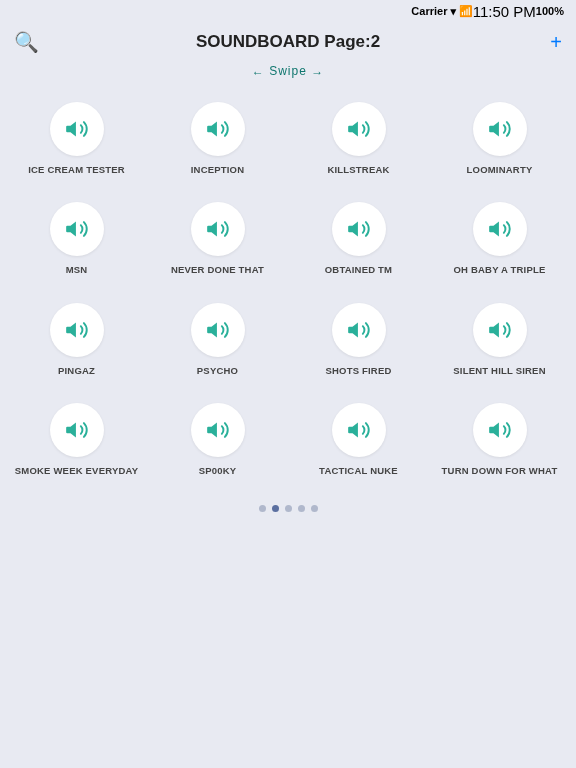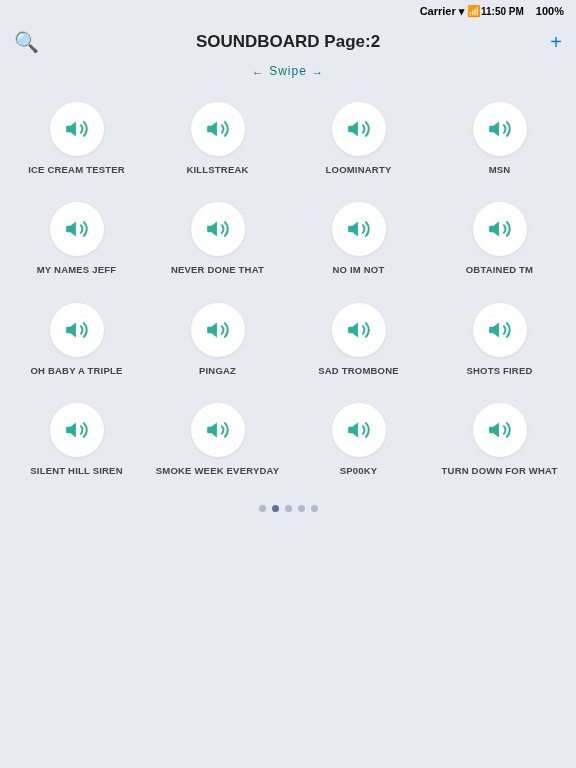--- a/index.html
+++ b/index.html
@@ -13,22 +13,22 @@
     .status-bar {
       display: flex;
       justify-content: flex-end;
       align-items: center;
       padding: 4px 12px;
       height: 22px;
       font-size: 11px;
       font-weight: 600;
     }
     .status-left { font-size: 11px; font-weight: 600; }
-    .status-center { font-size: 10px; font-weight: 700; }
-    .status-right { font-size: 11px; font-weight: 600; margin-left: 12px; }
+    .status-center { font-size: 15px; font-weight: 400; }
+    .status-right { font-size: 11px; font-weight: 600; }
     .header-title {
       font-size: 17px;
       font-weight: 700;
       color: #222;
       position: absolute;
       left: 50%;
       transform: translateX(-50%);
     }
     .header-icon {
       color: #007aff;
@@ -131,20 +131,30 @@
       <span class="sound-label">ICE CREAM TESTER</span>
     </div>
     <div class="sound-item">
       <div class="sound-circle">
         <svg width="26" height="26" viewBox="0 0 24 24" fill="none" xmlns="http://www.w3.org/2000/svg">
     <path d="M11 5L6 9H3a1 1 0 00-1 1v4a1 1 0 001 1h3l5 4V5z" fill="#2ab09a"></path>
     <path d="M15.54 8.46a5 5 0 010 7.07" stroke="#2ab09a" stroke-width="1.8" stroke-linecap="round"></path>
     <path d="M18.36 5.64a9 9 0 010 12.72" stroke="#2ab09a" stroke-width="1.8" stroke-linecap="round"></path>
   </svg>
       </div>
+      <span class="sound-label">INCEPTION</span>
+    </div>
+    <div class="sound-item">
+      <div class="sound-circle">
+        <svg width="26" height="26" viewBox="0 0 24 24" fill="none" xmlns="http://www.w3.org/2000/svg">
+    <path d="M11 5L6 9H3a1 1 0 00-1 1v4a1 1 0 001 1h3l5 4V5z" fill="#2ab09a"></path>
+    <path d="M15.54 8.46a5 5 0 010 7.07" stroke="#2ab09a" stroke-width="1.8" stroke-linecap="round"></path>
+    <path d="M18.36 5.64a9 9 0 010 12.72" stroke="#2ab09a" stroke-width="1.8" stroke-linecap="round"></path>
+  </svg>
+      </div>
       <span class="sound-label">KILLSTREAK</span>
     </div>
     <div class="sound-item">
       <div class="sound-circle">
         <svg width="26" height="26" viewBox="0 0 24 24" fill="none" xmlns="http://www.w3.org/2000/svg">
     <path d="M11 5L6 9H3a1 1 0 00-1 1v4a1 1 0 001 1h3l5 4V5z" fill="#2ab09a"></path>
     <path d="M15.54 8.46a5 5 0 010 7.07" stroke="#2ab09a" stroke-width="1.8" stroke-linecap="round"></path>
     <path d="M18.36 5.64a9 9 0 010 12.72" stroke="#2ab09a" stroke-width="1.8" stroke-linecap="round"></path>
   </svg>
       </div>
@@ -161,50 +171,30 @@
       <span class="sound-label">MSN</span>
     </div>
     <div class="sound-item">
       <div class="sound-circle">
         <svg width="26" height="26" viewBox="0 0 24 24" fill="none" xmlns="http://www.w3.org/2000/svg">
     <path d="M11 5L6 9H3a1 1 0 00-1 1v4a1 1 0 001 1h3l5 4V5z" fill="#2ab09a"></path>
     <path d="M15.54 8.46a5 5 0 010 7.07" stroke="#2ab09a" stroke-width="1.8" stroke-linecap="round"></path>
     <path d="M18.36 5.64a9 9 0 010 12.72" stroke="#2ab09a" stroke-width="1.8" stroke-linecap="round"></path>
   </svg>
       </div>
-      <span class="sound-label">MY NAMES JEFF</span>
-    </div>
-    <div class="sound-item">
-      <div class="sound-circle">
-        <svg width="26" height="26" viewBox="0 0 24 24" fill="none" xmlns="http://www.w3.org/2000/svg">
-    <path d="M11 5L6 9H3a1 1 0 00-1 1v4a1 1 0 001 1h3l5 4V5z" fill="#2ab09a"></path>
-    <path d="M15.54 8.46a5 5 0 010 7.07" stroke="#2ab09a" stroke-width="1.8" stroke-linecap="round"></path>
-    <path d="M18.36 5.64a9 9 0 010 12.72" stroke="#2ab09a" stroke-width="1.8" stroke-linecap="round"></path>
-  </svg>
-      </div>
       <span class="sound-label">NEVER DONE THAT</span>
     </div>
     <div class="sound-item">
       <div class="sound-circle">
         <svg width="26" height="26" viewBox="0 0 24 24" fill="none" xmlns="http://www.w3.org/2000/svg">
     <path d="M11 5L6 9H3a1 1 0 00-1 1v4a1 1 0 001 1h3l5 4V5z" fill="#2ab09a"></path>
     <path d="M15.54 8.46a5 5 0 010 7.07" stroke="#2ab09a" stroke-width="1.8" stroke-linecap="round"></path>
     <path d="M18.36 5.64a9 9 0 010 12.72" stroke="#2ab09a" stroke-width="1.8" stroke-linecap="round"></path>
   </svg>
       </div>
-      <span class="sound-label">NO IM NOT</span>
-    </div>
-    <div class="sound-item">
-      <div class="sound-circle">
-        <svg width="26" height="26" viewBox="0 0 24 24" fill="none" xmlns="http://www.w3.org/2000/svg">
-    <path d="M11 5L6 9H3a1 1 0 00-1 1v4a1 1 0 001 1h3l5 4V5z" fill="#2ab09a"></path>
-    <path d="M15.54 8.46a5 5 0 010 7.07" stroke="#2ab09a" stroke-width="1.8" stroke-linecap="round"></path>
-    <path d="M18.36 5.64a9 9 0 010 12.72" stroke="#2ab09a" stroke-width="1.8" stroke-linecap="round"></path>
-  </svg>
-      </div>
       <span class="sound-label">OBTAINED TM</span>
     </div>
     <div class="sound-item">
       <div class="sound-circle">
         <svg width="26" height="26" viewBox="0 0 24 24" fill="none" xmlns="http://www.w3.org/2000/svg">
     <path d="M11 5L6 9H3a1 1 0 00-1 1v4a1 1 0 001 1h3l5 4V5z" fill="#2ab09a"></path>
     <path d="M15.54 8.46a5 5 0 010 7.07" stroke="#2ab09a" stroke-width="1.8" stroke-linecap="round"></path>
     <path d="M18.36 5.64a9 9 0 010 12.72" stroke="#2ab09a" stroke-width="1.8" stroke-linecap="round"></path>
   </svg>
       </div>
@@ -221,21 +211,21 @@
       <span class="sound-label">PINGAZ</span>
     </div>
     <div class="sound-item">
       <div class="sound-circle">
         <svg width="26" height="26" viewBox="0 0 24 24" fill="none" xmlns="http://www.w3.org/2000/svg">
     <path d="M11 5L6 9H3a1 1 0 00-1 1v4a1 1 0 001 1h3l5 4V5z" fill="#2ab09a"></path>
     <path d="M15.54 8.46a5 5 0 010 7.07" stroke="#2ab09a" stroke-width="1.8" stroke-linecap="round"></path>
     <path d="M18.36 5.64a9 9 0 010 12.72" stroke="#2ab09a" stroke-width="1.8" stroke-linecap="round"></path>
   </svg>
       </div>
-      <span class="sound-label">SAD TROMBONE</span>
+      <span class="sound-label">PSYCHO</span>
     </div>
     <div class="sound-item">
       <div class="sound-circle">
         <svg width="26" height="26" viewBox="0 0 24 24" fill="none" xmlns="http://www.w3.org/2000/svg">
     <path d="M11 5L6 9H3a1 1 0 00-1 1v4a1 1 0 001 1h3l5 4V5z" fill="#2ab09a"></path>
     <path d="M15.54 8.46a5 5 0 010 7.07" stroke="#2ab09a" stroke-width="1.8" stroke-linecap="round"></path>
     <path d="M18.36 5.64a9 9 0 010 12.72" stroke="#2ab09a" stroke-width="1.8" stroke-linecap="round"></path>
   </svg>
       </div>
       <span class="sound-label">SHOTS FIRED</span>
@@ -271,20 +261,30 @@
       <span class="sound-label">SP00KY</span>
     </div>
     <div class="sound-item">
       <div class="sound-circle">
         <svg width="26" height="26" viewBox="0 0 24 24" fill="none" xmlns="http://www.w3.org/2000/svg">
     <path d="M11 5L6 9H3a1 1 0 00-1 1v4a1 1 0 001 1h3l5 4V5z" fill="#2ab09a"></path>
     <path d="M15.54 8.46a5 5 0 010 7.07" stroke="#2ab09a" stroke-width="1.8" stroke-linecap="round"></path>
     <path d="M18.36 5.64a9 9 0 010 12.72" stroke="#2ab09a" stroke-width="1.8" stroke-linecap="round"></path>
   </svg>
       </div>
+      <span class="sound-label">TACTICAL NUKE</span>
+    </div>
+    <div class="sound-item">
+      <div class="sound-circle">
+        <svg width="26" height="26" viewBox="0 0 24 24" fill="none" xmlns="http://www.w3.org/2000/svg">
+    <path d="M11 5L6 9H3a1 1 0 00-1 1v4a1 1 0 001 1h3l5 4V5z" fill="#2ab09a"></path>
+    <path d="M15.54 8.46a5 5 0 010 7.07" stroke="#2ab09a" stroke-width="1.8" stroke-linecap="round"></path>
+    <path d="M18.36 5.64a9 9 0 010 12.72" stroke="#2ab09a" stroke-width="1.8" stroke-linecap="round"></path>
+  </svg>
+      </div>
       <span class="sound-label">TURN DOWN FOR WHAT</span>
     </div>
   </div>
 
 <div class="dots" id="page-dots">
     <div class="dot"></div>
     <div class="dot active"></div>
     <div class="dot"></div>
     <div class="dot"></div>
     <div class="dot"></div>

